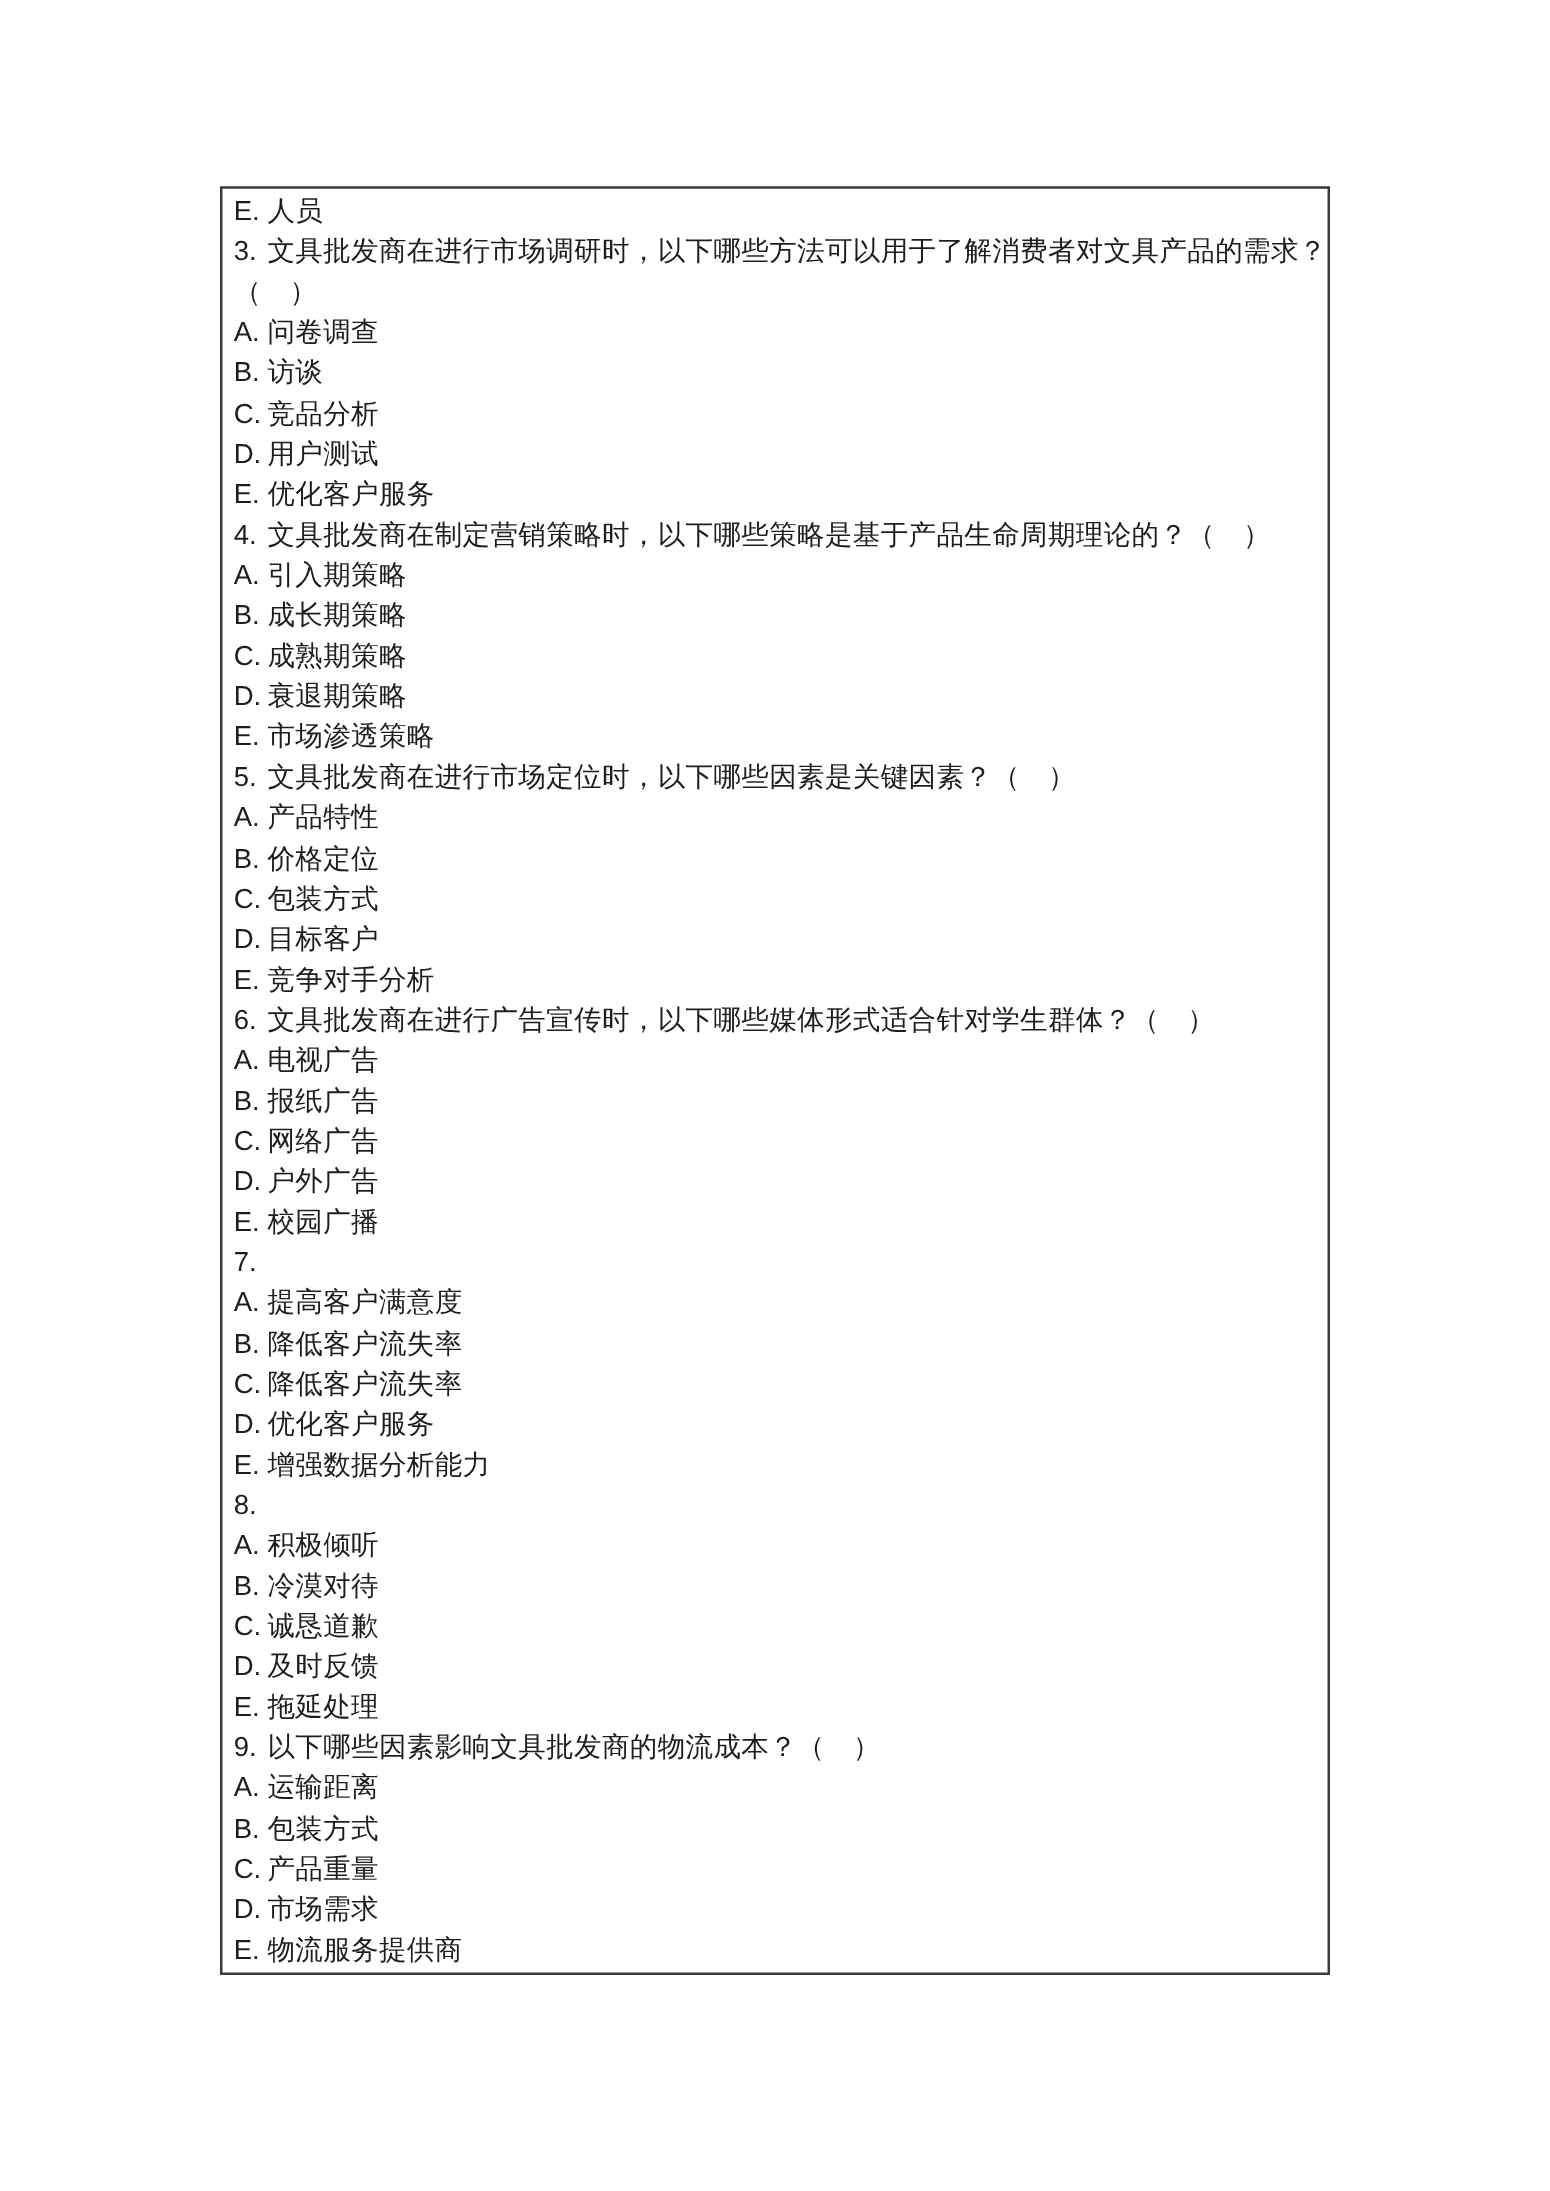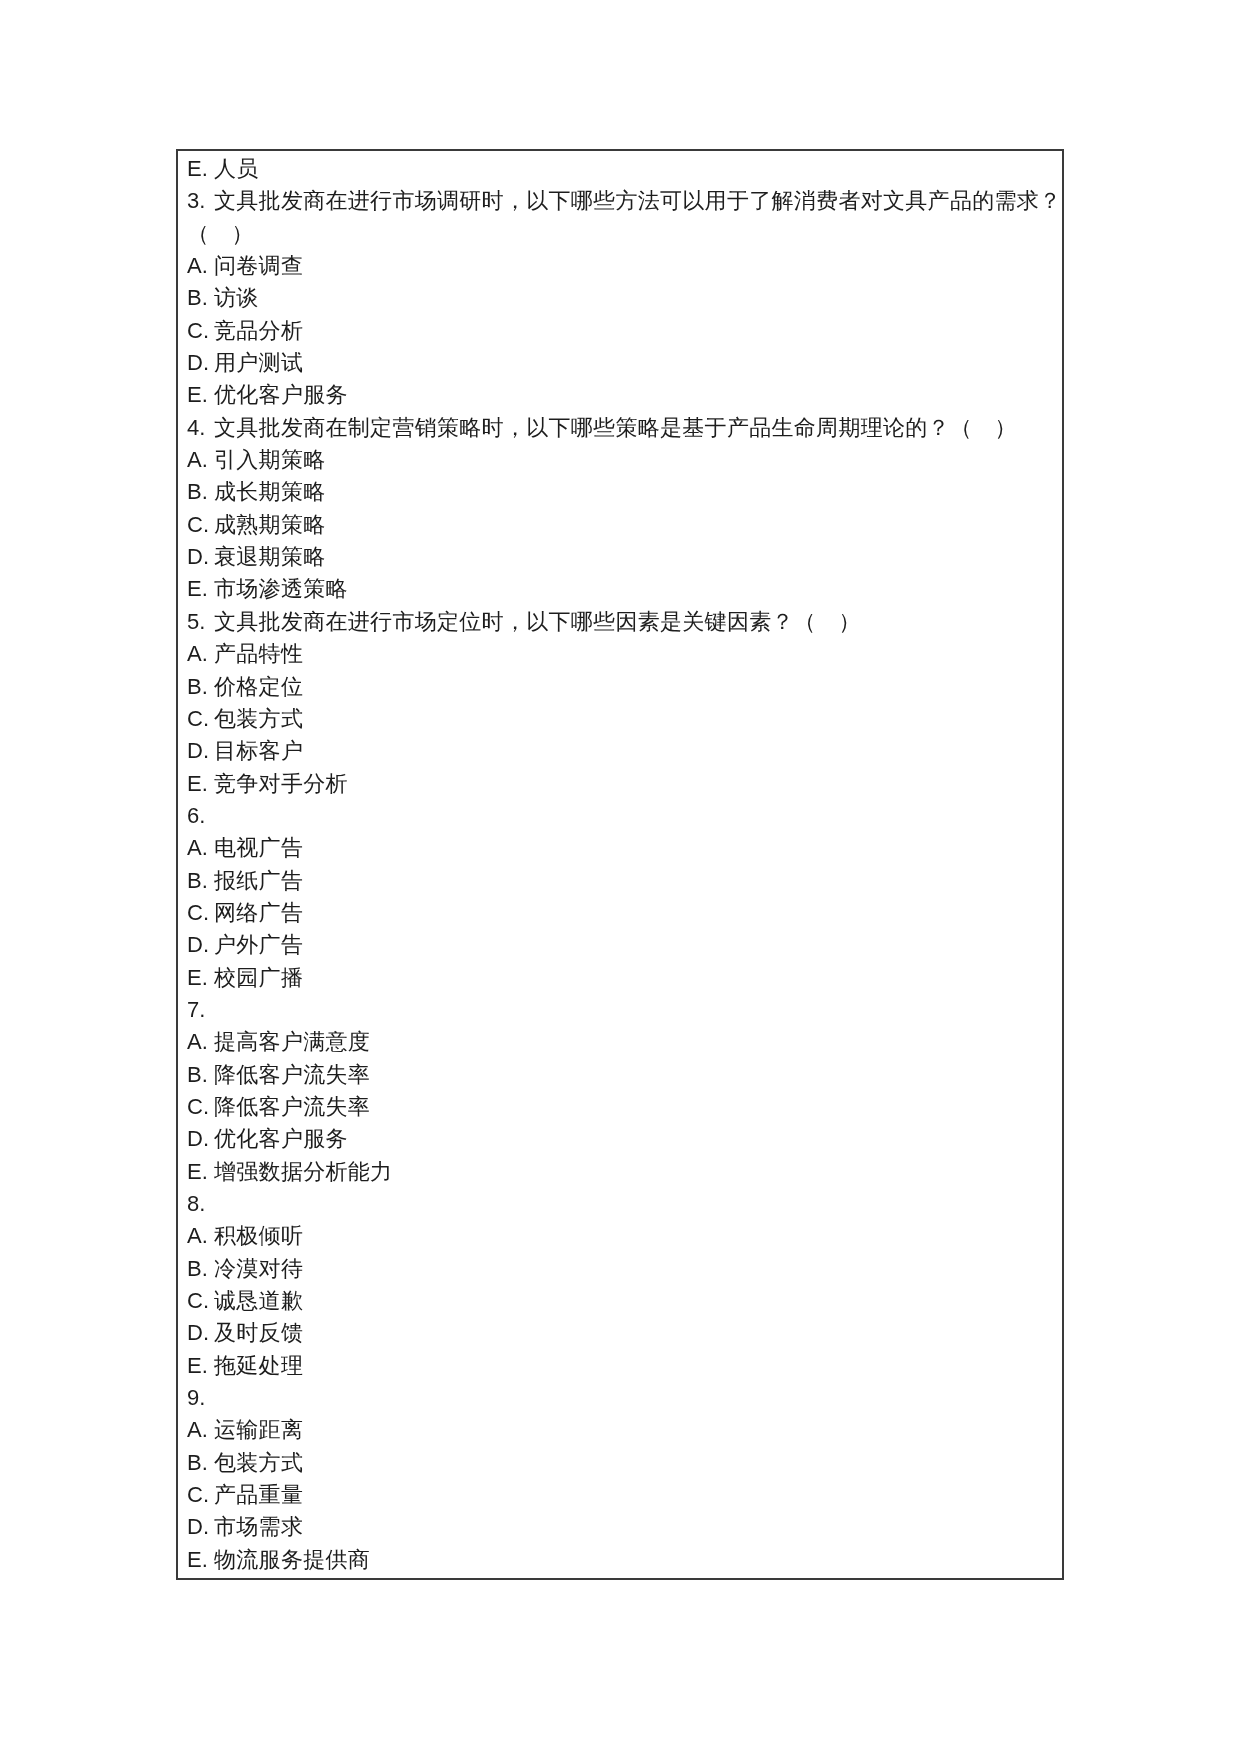--- a/index.html
+++ b/index.html
@@ -127,20 +127,21 @@
       <div class="line">
         <span class="mark">D.</span>
         <span class="txt">目标客户</span>
       </div>
       <div class="line">
         <span class="mark">E.</span>
         <span class="txt">竞争对手分析</span>
       </div>
       <div class="line">
         <span class="mark">6.</span>
+        <span class="txt">文具批发商在进行广告宣传时，以下哪些媒体形式适合针对学生群体？（　）</span>
       </div>
       <div class="line">
         <span class="mark">A.</span>
         <span class="txt">电视广告</span>
       </div>
       <div class="line">
         <span class="mark">B.</span>
         <span class="txt">报纸广告</span>
       </div>
       <div class="line">
@@ -196,20 +197,21 @@
       <div class="line">
         <span class="mark">D.</span>
         <span class="txt">及时反馈</span>
       </div>
       <div class="line">
         <span class="mark">E.</span>
         <span class="txt">拖延处理</span>
       </div>
       <div class="line">
         <span class="mark">9.</span>
+        <span class="txt">以下哪些因素影响文具批发商的物流成本？（　）</span>
       </div>
       <div class="line">
         <span class="mark">A.</span>
         <span class="txt">运输距离</span>
       </div>
       <div class="line">
         <span class="mark">B.</span>
         <span class="txt">包装方式</span>
       </div>
       <div class="line">

